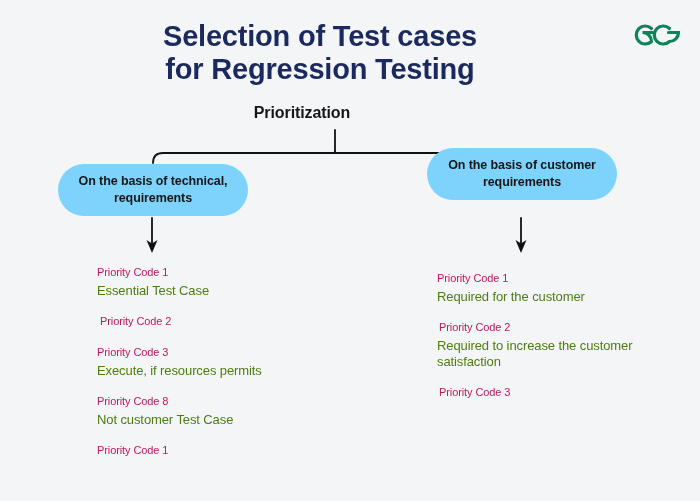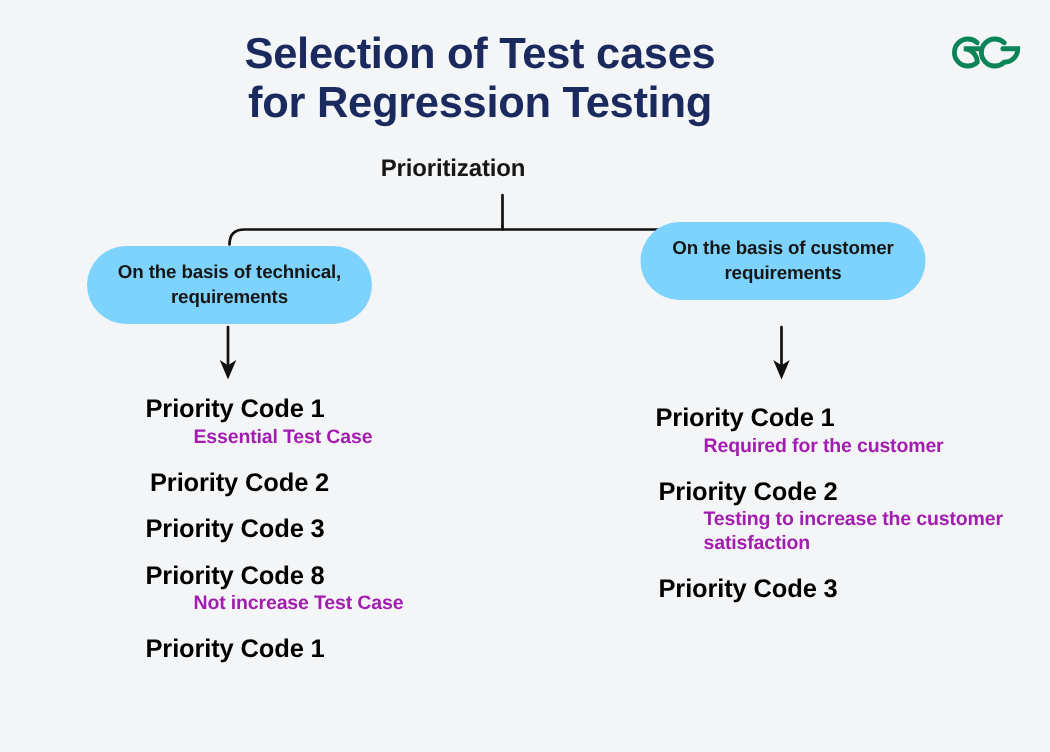--- a/index.html
+++ b/index.html
@@ -88,34 +88,33 @@
   .list {
     position: absolute;
   }
   .list-left  { left: 97px;  top: 264px; width: 250px; }
   .list-right { left: 437px; top: 270px; width: 250px; }
 
   .item { margin-bottom: 14px; }
   .item:last-child { margin-bottom: 0; }
 
   .item-code {
-    color: #000000;
-    font-size: 17px;
-    font-weight: bold;
+    color: #be185d;
+    font-size: 11px;
+    font-weight: normal;
     line-height: 17px;
     letter-spacing: -0.1px;
     margin-bottom: 2px;
   }
   .item-desc {
-    color: #a21caf;
+    color: #4d7c0f;
     font-size: 13px;
-    font-weight: bold;
+    font-weight: normal;
     line-height: 16px;
     letter-spacing: -0.1px;
-    margin-left: 32px;
   }
 
   
   .list-left .item:nth-child(2) .item-code { padding-left: 3px; }
   .list-right .item:nth-child(2) .item-code { padding-left: 2px; }
   .list-right .item:nth-child(3) .item-code { padding-left: 2px; }
 </style>
 </head>
 <body>
 
@@ -174,37 +173,38 @@
   <div class="list list-left">
     <div class="item">
       <div class="item-code">Priority Code 1</div>
       <div class="item-desc">Essential Test Case</div>
     </div>
     <div class="item">
       <div class="item-code">Priority Code 2</div>
     </div>
     <div class="item">
       <div class="item-code">Priority Code 3</div>
+      <div class="item-desc">Execute, if resources permits</div>
     </div>
     <div class="item">
       <div class="item-code">Priority Code 8</div>
-      <div class="item-desc">Not increase Test Case</div>
+      <div class="item-desc">Not customer Test Case</div>
     </div>
     <div class="item">
       <div class="item-code">Priority Code 1</div>
     </div>
   </div>
 
   <div class="list list-right">
     <div class="item">
       <div class="item-code">Priority Code 1</div>
       <div class="item-desc">Required for the customer</div>
     </div>
     <div class="item">
       <div class="item-code">Priority Code 2</div>
-      <div class="item-desc">Testing to increase the customer satisfaction</div>
+      <div class="item-desc">Required to increase the customer satisfaction</div>
     </div>
     <div class="item">
       <div class="item-code">Priority Code 3</div>
     </div>
   </div>
 
 </div>
 
 </body></html>

